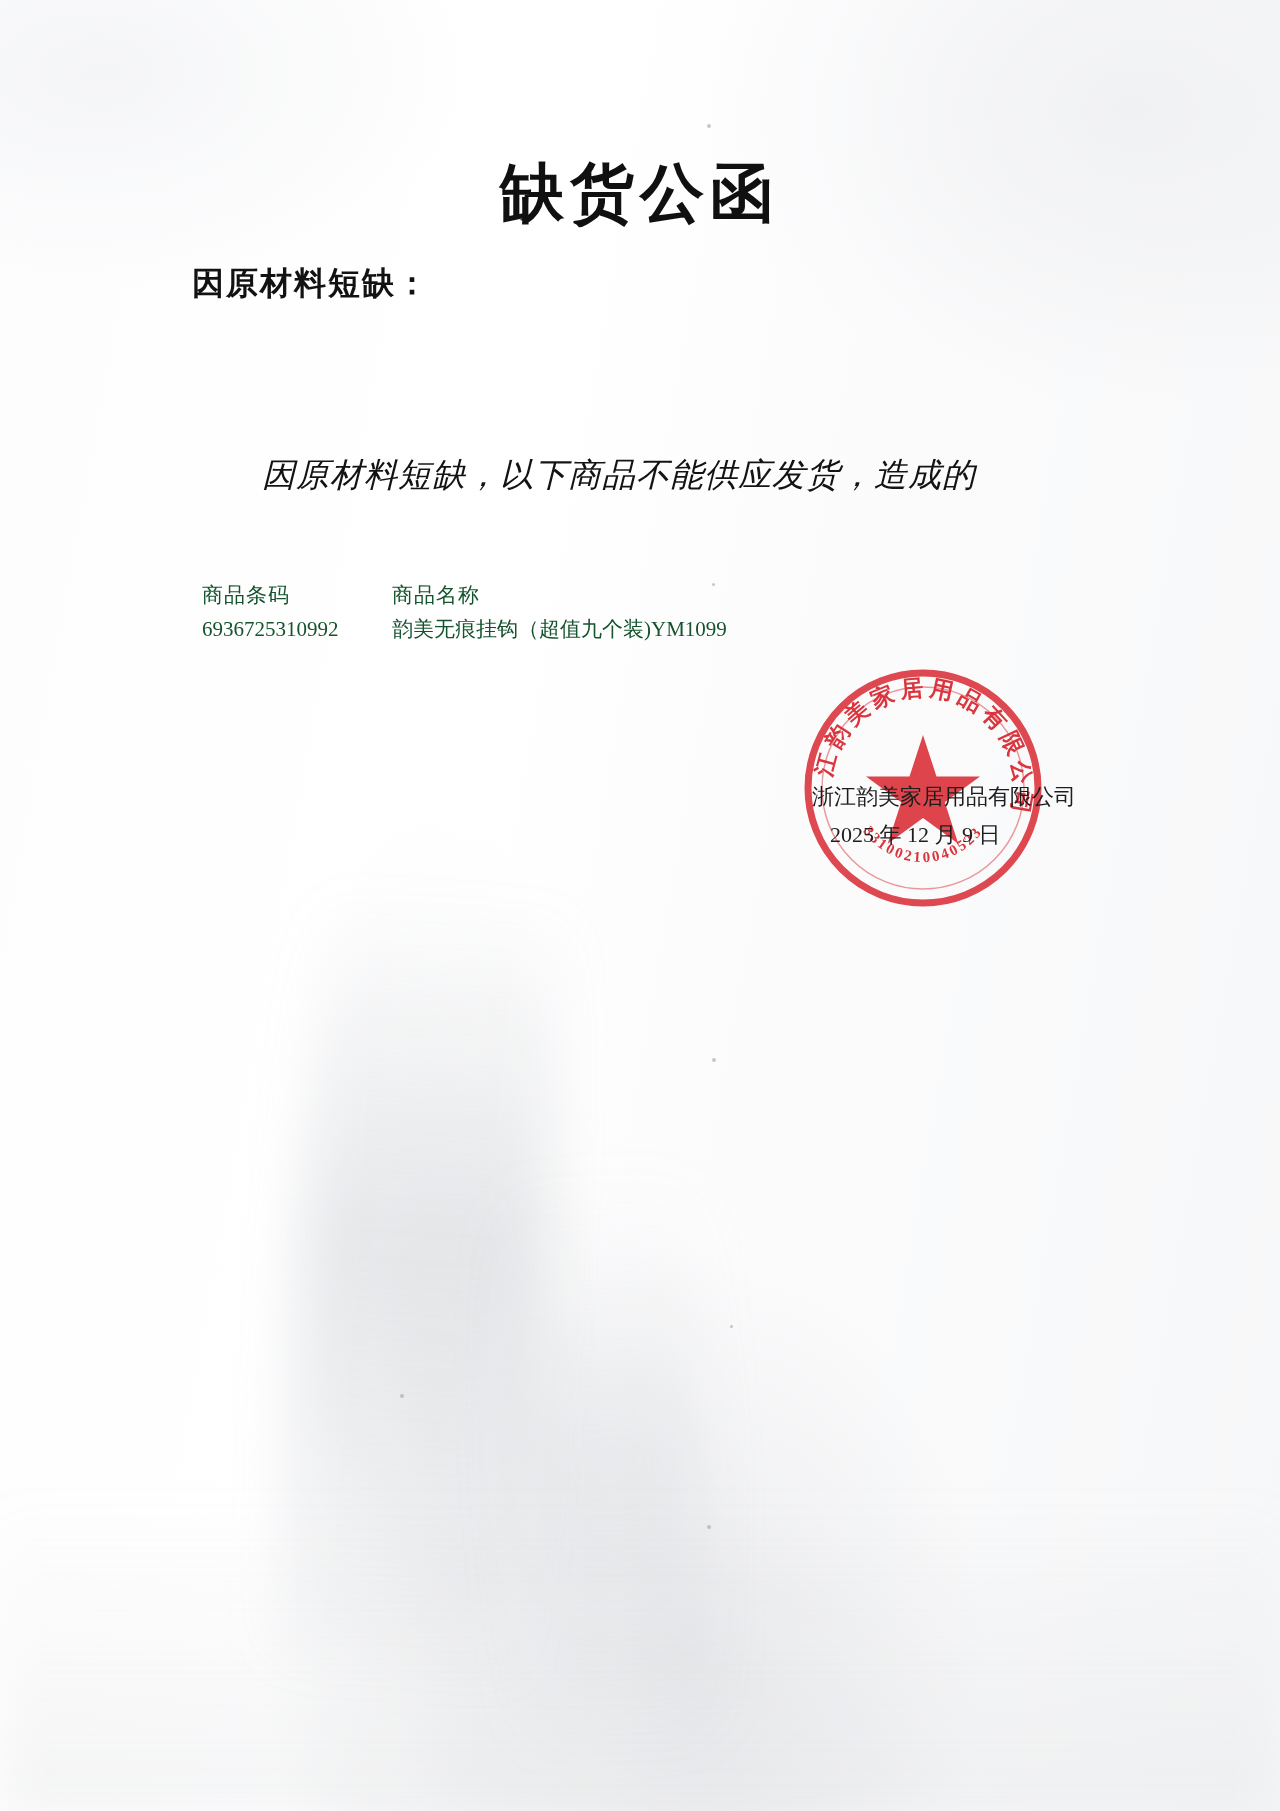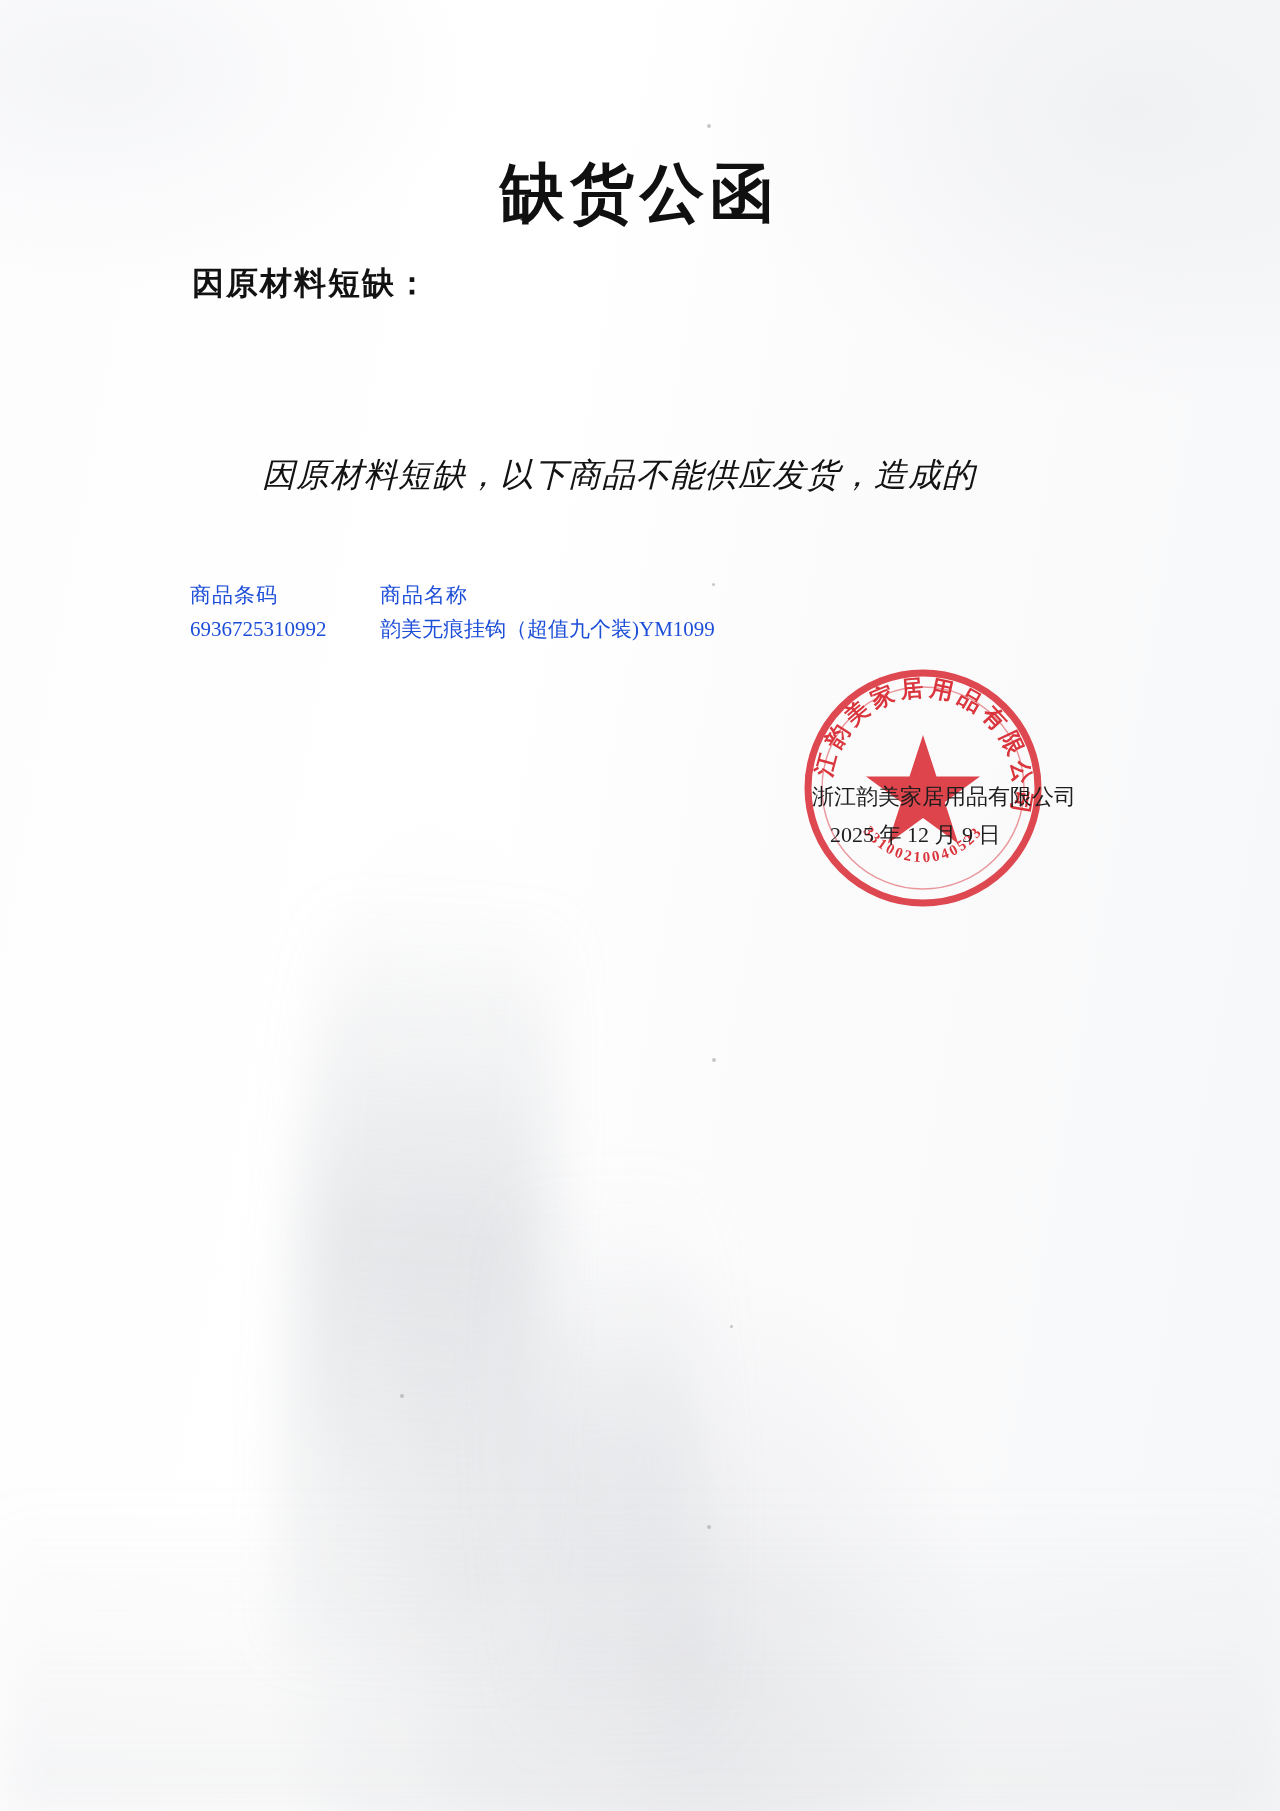--- a/index.html
+++ b/index.html
@@ -93,24 +93,24 @@
     font-size: 33px;
     line-height: 70px;
     letter-spacing: 1px;
     color: #131313;
   }
   .body-para .indent { padding-left: 70px; font-style: italic; }
 
   .goods-table {
     position: absolute;
     top: 578px;
-    left: 190px;
+    left: 202px;
     font-family: "Liberation Serif", "DejaVu Serif", serif;
     font-size: 21px;
-    color: #1d4ed8;
+    color: #14532d;
     line-height: 34px;
   }
   .goods-table .row { display: flex; }
   .goods-table .col-code { width: 190px; }
   .goods-table .col-name { width: 520px; }
   .goods-table .hdr { letter-spacing: 1px; }
 
   
   .sign-block {
     position: absolute;

